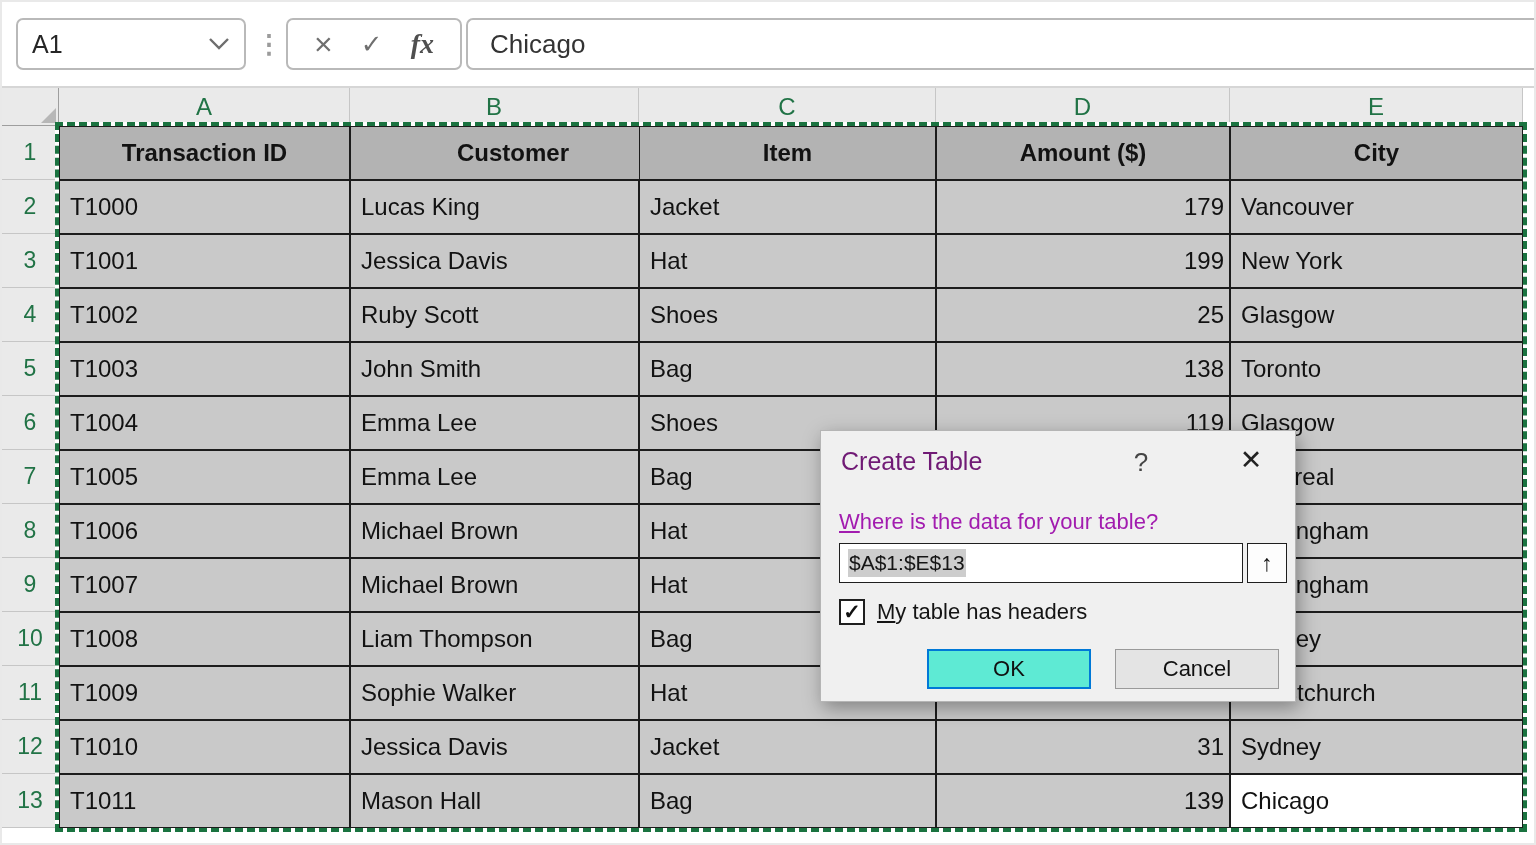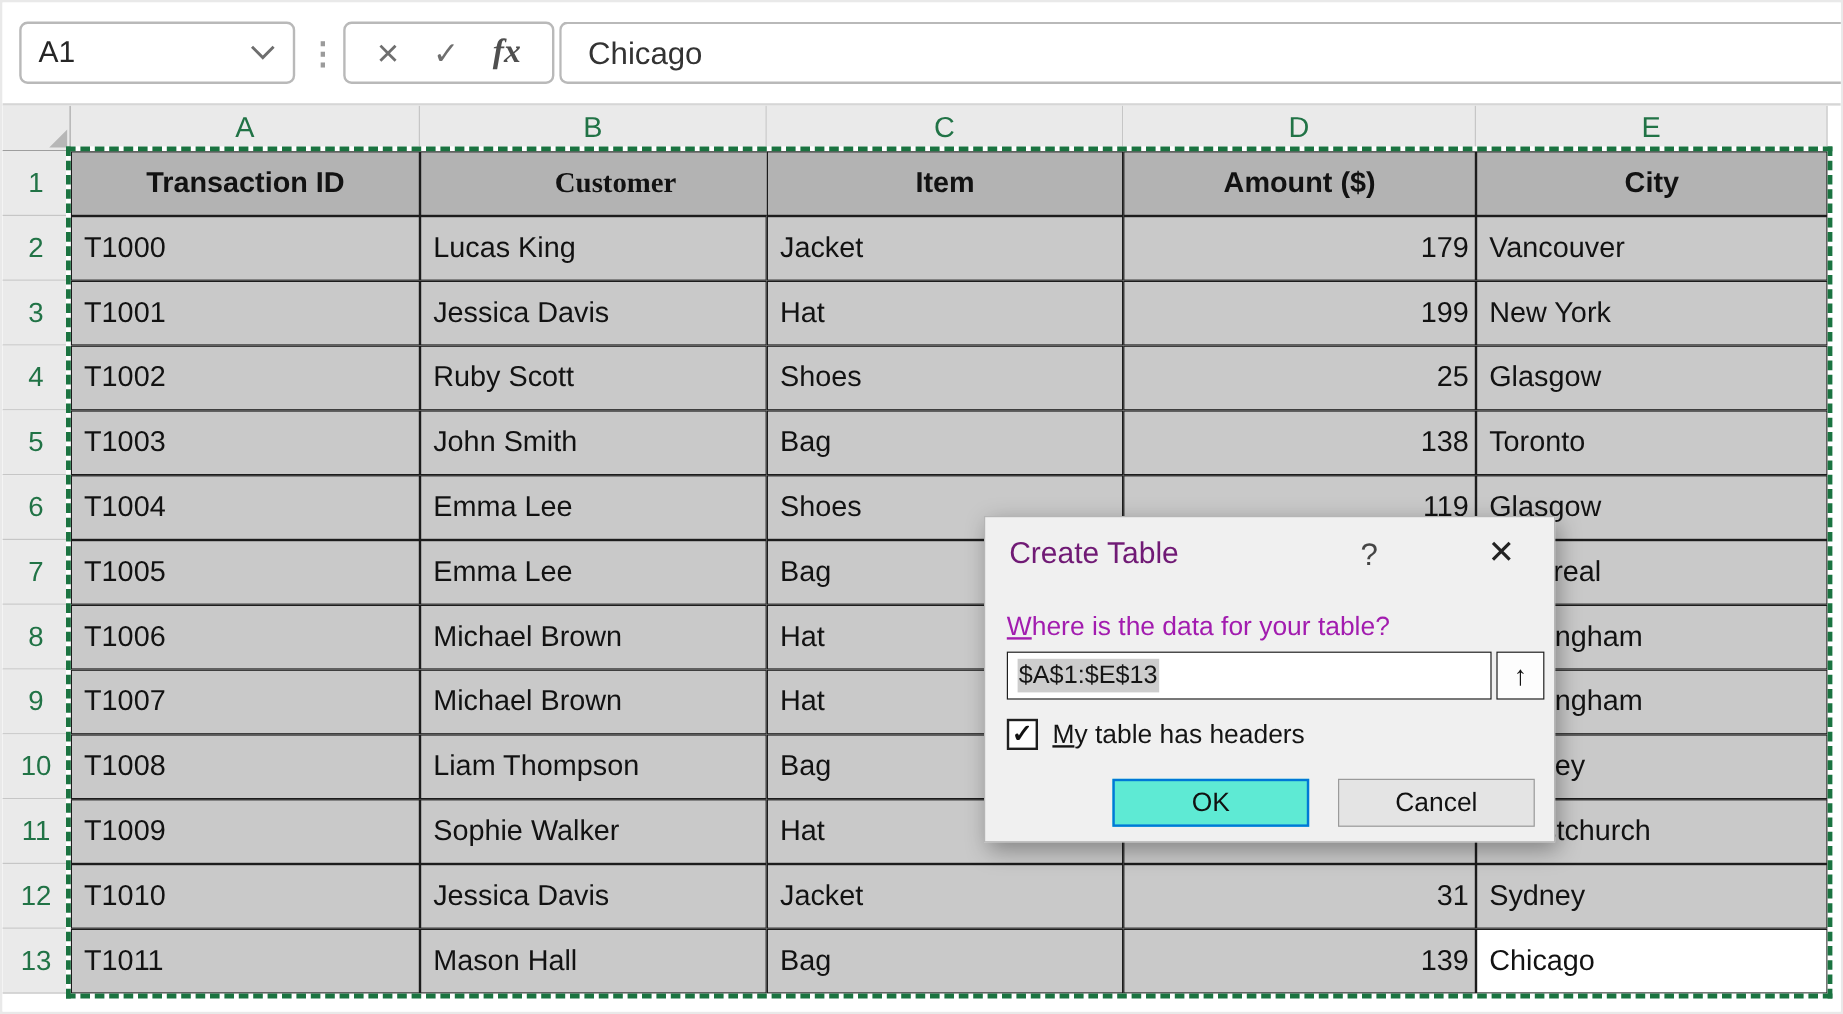--- a/index.html
+++ b/index.html
@@ -107,21 +107,21 @@
       <div class="rowhead" style="left: 0px; top: 362px; width: 57px; height: 54px;">7</div>
       <div class="rowhead" style="left: 0px; top: 416px; width: 57px; height: 54px;">8</div>
       <div class="rowhead" style="left: 0px; top: 470px; width: 57px; height: 54px;">9</div>
       <div class="rowhead" style="left: 0px; top: 524px; width: 57px; height: 54px;">10</div>
       <div class="rowhead" style="left: 0px; top: 578px; width: 57px; height: 54px;">11</div>
       <div class="rowhead" style="left: 0px; top: 632px; width: 57px; height: 54px;">12</div>
       <div class="rowhead" style="left: 0px; top: 686px; width: 57px; height: 54px;">13</div>
     </div>
   <div id="cells">
       <div class="cell hrow" style="left: 57px; top: 38px; width: 291px; height: 54px;">Transaction ID</div>
-      <div class="cell hrow" style="left: 348px; top: 38px; width: 326px; height: 54px; font-family: Liberation Serif, serif;">Customer</div>
+      <div class="cell hrow" style="left: 348px; top: 38px; width: 326px; height: 54px;">Customer</div>
       <div class="cell hrow" style="left: 637px; top: 38px; width: 297px; height: 54px;">Item</div>
       <div class="cell hrow" style="left: 934px; top: 38px; width: 294px; height: 54px;">Amount ($)</div>
       <div class="cell hrow" style="left: 1228px; top: 38px; width: 293px; height: 54px;">City</div>
       <div class="cell" style="left: 57px; top: 92px; width: 291px; height: 54px;">T1000</div>
       <div class="cell" style="left: 348px; top: 92px; width: 289px; height: 54px;">Lucas King</div>
       <div class="cell" style="left: 637px; top: 92px; width: 297px; height: 54px;">Jacket</div>
       <div class="cell num" style="left: 934px; top: 92px; width: 294px; height: 54px;">179</div>
       <div class="cell" style="left: 1228px; top: 92px; width: 293px; height: 54px;">Vancouver</div>
       <div class="cell" style="left: 57px; top: 146px; width: 291px; height: 54px;">T1001</div>
       <div class="cell" style="left: 348px; top: 146px; width: 289px; height: 54px;">Jessica Davis</div>

